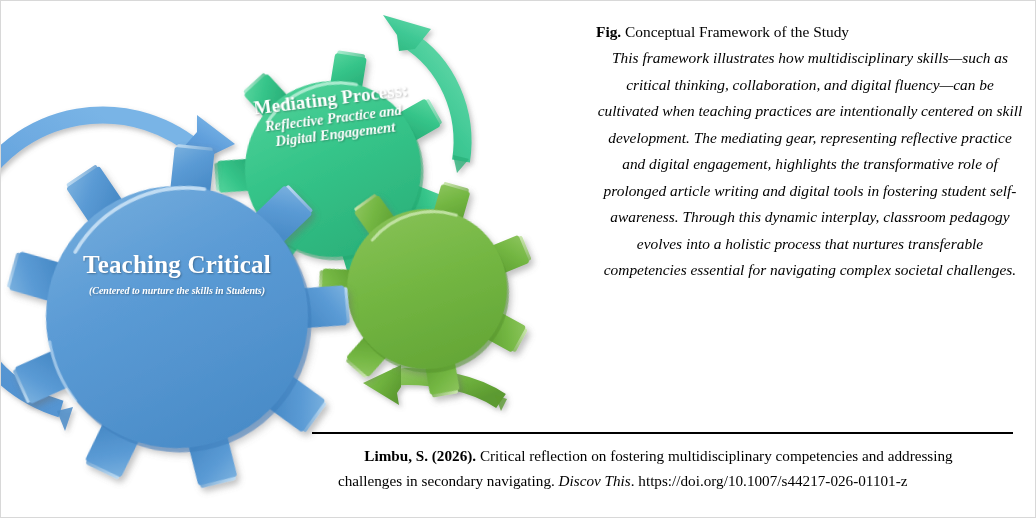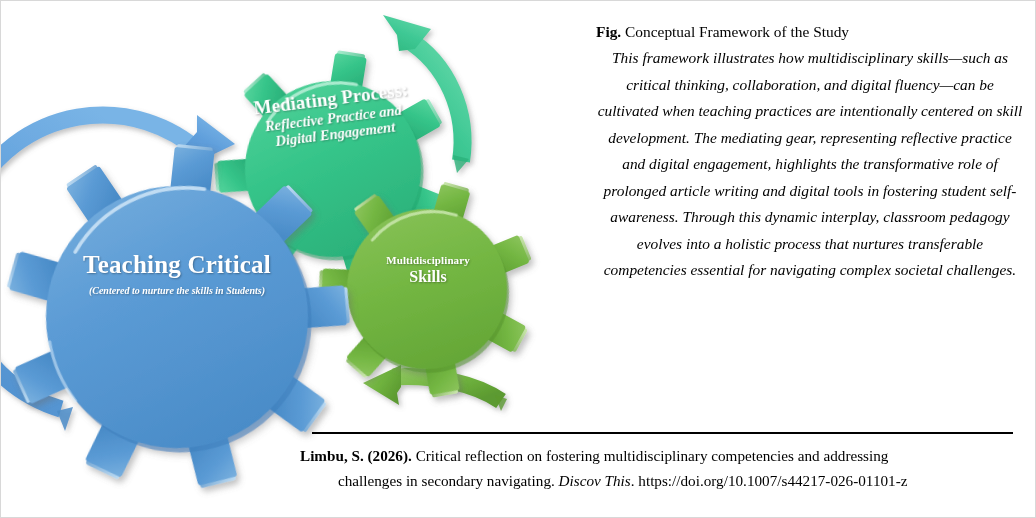--- a/index.html
+++ b/index.html
@@ -141,21 +141,21 @@
   #citation {
     position: absolute;
     left: 299px;
     top: 443px;
     width: 717px;
     font-size: 15.2px;
     line-height: 1.62;
     color: #000000;
     text-indent: 0;
   }
-  #citation .cit-line1 { display: block; }
+  #citation .cit-line1 { display: block; text-align: center; }
   #citation .cit-line2 { display: block; padding-left: 38px; }
   #citation .cit-author { font-weight: bold; }
   #citation .cit-journal { font-style: italic; }
 </style>
 </head>
 <body>
 
 <div id="page">
 
   <div id="diagram">
@@ -329,24 +329,20 @@
     <div class="gear-text" id="label-teaching">
       <span class="t-main">Teaching Critical</span>
       <span class="t-sub">(Centered to nurture the skills in Students)</span>
     </div>
 
     <div class="gear-text" id="label-mediating">
       <span class="m-main">Mediating Process:</span>
       <span class="m-sub">Reflective Practice and Digital Engagement</span>
     </div>
 
-    <div class="gear-text" id="label-skills">
-      <span class="s-main">Multidisciplinary</span>
-      <span class="s-sub">Skills</span>
-    </div>
   </div>
 
   <div id="caption">
     <p class="cap-head"><span class="fig-word">Fig.</span><span> Conceptual Framework of the Study</span></p>
     <p class="cap-body">This framework illustrates how multidisciplinary skills—such as critical thinking, collaboration, and digital fluency—can be cultivated when teaching practices are intentionally centered on skill development. The mediating gear, representing reflective practice and digital engagement, highlights the transformative role of prolonged article writing and digital tools in fostering student self-awareness. Through this dynamic interplay, classroom pedagogy evolves into a holistic process that nurtures transferable competencies essential for navigating complex societal challenges.</p>
   </div>
 
   <div id="divider"></div>
 
   <div id="citation">

